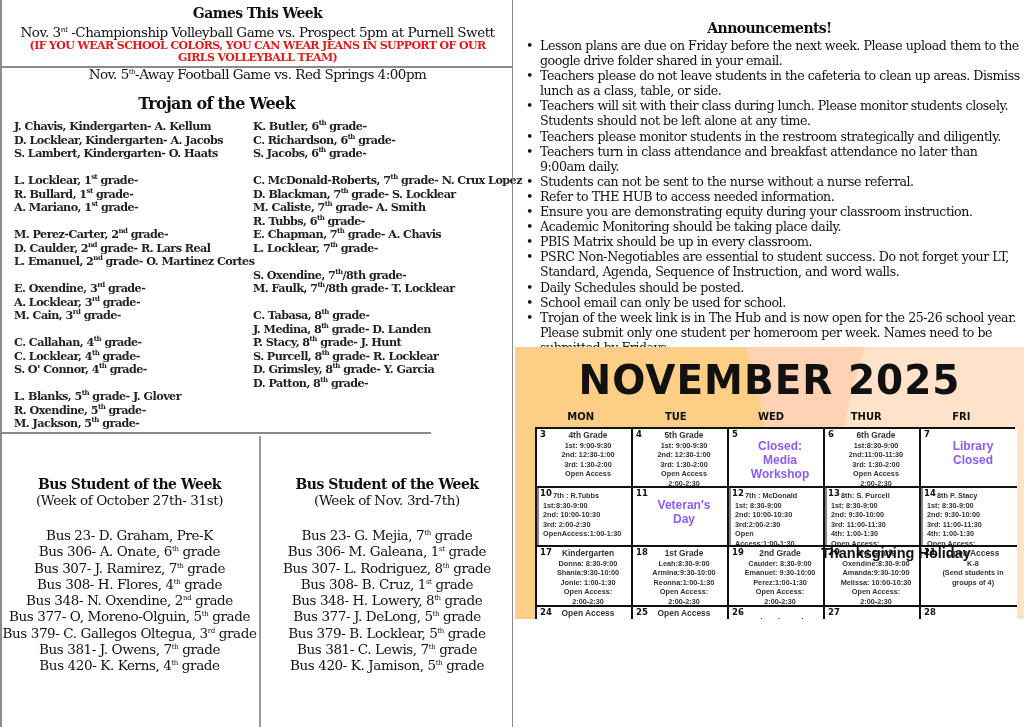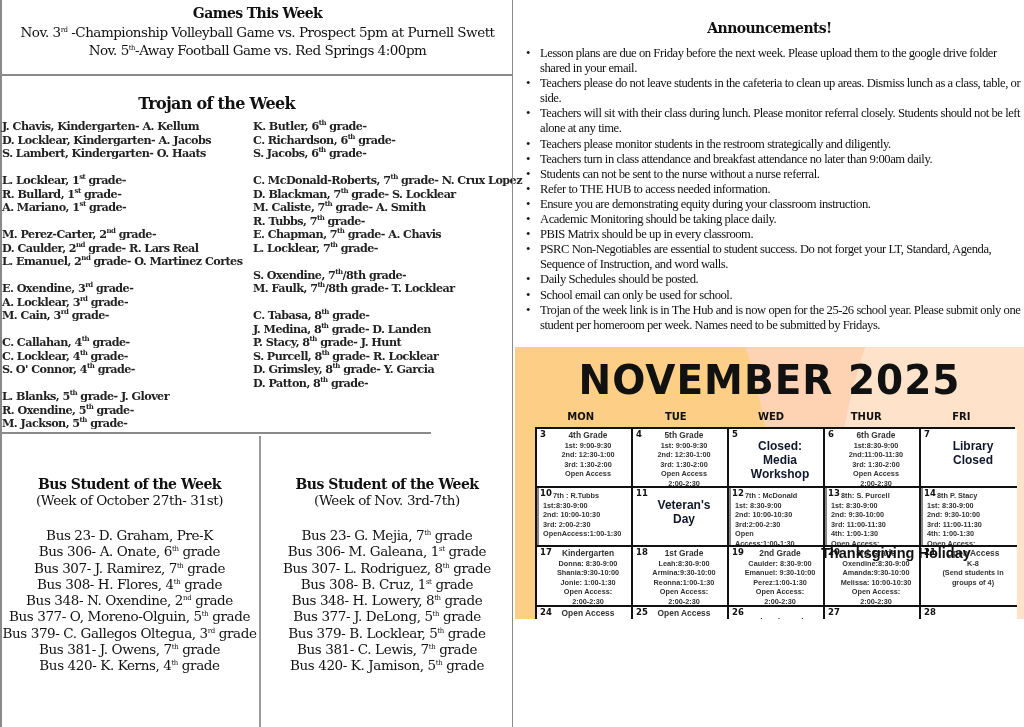--- a/index.html
+++ b/index.html
@@ -3,46 +3,46 @@
 <meta charset="utf-8">
 <style>
   * { box-sizing: border-box; margin: 0; padding: 0; }
   html, body { width: 1024px; height: 727px; overflow: hidden; background: #ffffff; }
   body { position: relative; font-family: "DejaVu Serif", "Liberation Serif", serif; color: #111; }
 
   
   .left { position: absolute; left: 0; top: 0; width: 513px; height: 727px; border-left: 2px solid #8a8a8a; }
   .left::after { content: ""; position: absolute; right: 0; top: 0; width: 1px; height: 727px; background: #8a8a8a; }
 
-  .games { position: absolute; left: 0; top: 0; width: 511px; height: 76px; text-align: center; border-bottom: 2px solid #8a8a8a; }
+  .games { position: absolute; left: 0; top: 0; width: 511px; height: 68px; text-align: center; border-bottom: 2px solid #8a8a8a; }
   .games h2 { font-family: "DejaVu Serif", serif; font-weight: bold; font-size: 14px; letter-spacing: -0.6px; margin-top: 4px; line-height: 18px; }
   .games .line { font-size: 13.5px; letter-spacing: -0.5px; line-height: 16px; margin-top: 2px; }
   .games .red { color: #e01a1a; font-weight: bold; font-size: 11px; letter-spacing: -0.6px; line-height: 12px; padding: 0 8px; }
   sup { font-size: 7px; vertical-align: super; line-height: 0; }
 
   .trojan { position: absolute; left: 0; top: 90px; width: 429px; height: 344px; border-bottom: 2px solid #8a8a8a; }
   .trojan h2 { text-align: center; font-size: 16px; font-weight: bold; letter-spacing: -0.7px; margin-top: 4px; line-height: 20px; }
   .tcol { position: absolute; top: 30px; font-size: 11.2px; font-weight: bold; letter-spacing: -0.55px; line-height: 13.5px; color: #222; }
-  .tcol.a { left: 0; }
+  .tcol.a { left: 12px; }
   .tcol.b { left: 251px; }
   .tcol .gap { height: 13.5px; }
   .tcol .row { white-space: nowrap; }
 
   .bus { position: absolute; top: 436px; width: 255px; height: 291px; text-align: center; }
   .bus.a { left: 0; }
   .bus.b { left: 257px; width: 254px; border-left: 2px solid #9a9a9a; }
   .bus h3 { margin-top: 40px; font-size: 14px; font-weight: bold; letter-spacing: -0.5px; line-height: 16px; }
   .bus .sub { font-size: 13.5px; letter-spacing: -0.4px; line-height: 16px; }
   .bus ul { list-style: none; margin-top: 19px; }
   .bus li { font-size: 13.5px; letter-spacing: -0.4px; line-height: 16.3px; white-space: nowrap; }
 
   
   .announce { position: absolute; left: 515px; top: 0; width: 509px; height: 345px; }
   .announce h2 { text-align: center; font-size: 14px; font-weight: bold; letter-spacing: -0.6px; margin-top: 19px; line-height: 18px; }
-  .announce ul { list-style: none; margin-top: 9px; padding-left: 9px; font-family: Liberation Serif, serif; }
+  .announce ul { list-style: none; margin-top: 1px; padding-left: 9px; }
   .announce li { position: relative; padding-left: 16px; font-size: 12.6px; letter-spacing: -0.45px; line-height: 15.1px; }
   .announce li::before { content: "•"; position: absolute; left: 2px; top: 0; }
 
   .calendar { position: absolute; left: 515px; top: 347px; width: 509px; height: 272px; overflow: hidden;
     background: linear-gradient(90deg, #fdca7a 0 64px, #fdca7a 64px); }
   .cal-bg1 { position: absolute; left: 0; top: 0; width: 509px; height: 380px; background: #fde2c8; }
   .cal-bg2 { position: absolute; left: -300px; top: -250px; width: 560px; height: 900px; border-radius: 50%; background: #fdcf86; }
   .cal-bg3 { position: absolute; left: 190px; top: -220px; width: 560px; height: 900px; border-radius: 50%; background: #fdd3b3; }
   .cal-bg4 { position: absolute; left: 315px; top: -220px; width: 500px; height: 900px; border-radius: 50%; background: #fee2ca; }
   .cal-title { position: absolute; left: 0; width: 509px; top: 10px; text-align: center; font-family: "DejaVu Sans", sans-serif; font-weight: bold; font-size: 39px; letter-spacing: 1px; color: #111; transform: scaleY(1.05); }
@@ -50,32 +50,33 @@
   .days span { flex: 1; text-align: center; font-family: "DejaVu Sans", sans-serif; font-weight: bold; font-size: 10px; color: #111; }
   .grid { position: absolute; left: 20px; top: 80px; width: 480px; height: 300px; display: grid;
     grid-template-columns: 96px 96px 96px 96px 96px; grid-template-rows: 59px 59px 60px 60px 62px;
     background: #fff; border: 2px solid #111; }
   .cell { position: relative; border-right: 2px solid #111; border-bottom: 2px solid #111; font-family: "Liberation Sans", sans-serif; font-size: 7.3px; line-height: 9.6px; color: #333; text-align: center; overflow: hidden; background: #fff; }
   .cell:nth-child(5n) { border-right: none; }
   .cell .num { position: absolute; left: 3px; top: 1px; font-family: "DejaVu Sans", sans-serif; font-weight: bold; font-size: 8.5px; color: #111; }
   .cell .body { padding-top: 2px; padding-left: 8px; font-weight: bold; }
   .cell .body.left { text-align: left; padding-left: 4px; }
   .cell .head { font-size: 8.4px; }
-  .cell .big { font-size: 12px; line-height: 14px; color: #0f172a; padding-top: 8px; font-weight: bold; }
+  .cell .big { font-size: 12px; line-height: 14px; color: #8b5cf6; padding-top: 8px; font-weight: bold; }
   .cell .mid { font-size: 8.5px; line-height: 11px; padding-top: 8px; }
   .thanks { position: absolute; left: 306px; top: 198px; font-family: "Liberation Sans", sans-serif; font-weight: bold; font-size: 14.5px; color: #111; z-index: 5; white-space: nowrap; }
   .turkey { position: absolute; left: 353px; top: 282px; width: 64px; height: 80px; z-index: 6; }
 </style>
 </head>
 <body>
 
 <div class="left">
   <section class="games">
     <h2>Games This Week</h2>
     <div class="line"><span>Nov. 3</span><sup>rd</sup><span> -Championship Volleyball Game vs. Prospect 5pm at Purnell Swett</span></div>
+    <div class="red">(IF YOU WEAR SCHOOL COLORS, YOU CAN WEAR JEANS IN SUPPORT OF OUR GIRLS VOLLEYBALL TEAM)</div>
     <div class="line"><span>Nov. 5</span><sup>th</sup><span>-Away Football Game vs. Red Springs 4:00pm</span></div>
   </section>
 
   <section class="trojan">
     <h2>Trojan of the Week</h2>
     <div class="tcol a" id="tcol-a">
         <div class="row"><span>J. Chavis, Kindergarten</span><sup></sup><span>- A. Kellum</span></div>
         <div class="row"><span>D. Locklear, Kindergarten</span><sup></sup><span>- A. Jacobs</span></div>
         <div class="row"><span>S. Lambert, Kindergarten</span><sup></sup><span>- O. Haats</span></div>
         <div class="gap"></div>
@@ -100,21 +101,21 @@
         <div class="row"><span>M. Jackson, 5</span><sup>th</sup><span> grade-</span></div>
       </div>
     <div class="tcol b" id="tcol-b">
         <div class="row"><span>K. Butler, 6</span><sup>th</sup><span> grade-</span></div>
         <div class="row"><span>C. Richardson, 6</span><sup>th</sup><span> grade-</span></div>
         <div class="row"><span>S. Jacobs, 6</span><sup>th</sup><span> grade-</span></div>
         <div class="gap"></div>
         <div class="row"><span>C. McDonald-Roberts, 7</span><sup>th</sup><span> grade- N. Crux Lopez</span></div>
         <div class="row"><span>D. Blackman, 7</span><sup>th</sup><span> grade- S. Locklear</span></div>
         <div class="row"><span>M. Caliste, 7</span><sup>th</sup><span> grade- A. Smith</span></div>
-        <div class="row"><span>R. Tubbs, 7</span><sup>th</sup><span> grade-</span></div>
+        <div class="row"><span>R. Tubbs, 6</span><sup>th</sup><span> grade-</span></div>
         <div class="row"><span>E. Chapman, 7</span><sup>th</sup><span> grade- A. Chavis</span></div>
         <div class="row"><span>L. Locklear, 7</span><sup>th</sup><span> grade-</span></div>
         <div class="gap"></div>
         <div class="row"><span>S. Oxendine, 7</span><sup>th</sup><span>/8th grade-</span></div>
         <div class="row"><span>M. Faulk, 7</span><sup>th</sup><span>/8th grade- T. Locklear</span></div>
         <div class="gap"></div>
         <div class="row"><span>C. Tabasa, 8</span><sup>th</sup><span> grade-</span></div>
         <div class="row"><span>J. Medina, 8</span><sup>th</sup><span> grade- D. Landen</span></div>
         <div class="row"><span>P. Stacy, 8</span><sup>th</sup><span> grade- J. Hunt</span></div>
         <div class="row"><span>S. Purcell, 8</span><sup>th</sup><span> grade- R. Locklear</span></div>
@@ -154,21 +155,21 @@
         <li><span>Bus 420- K. Jamison, 5</span><sup>th</sup><span> grade</span></li>
       </ul>
   </section>
 </div>
 
 <section class="announce">
   <h2>Announcements!</h2>
   <ul id="ann-list">
       <li>Lesson plans are due on Friday before the next week. Please upload them to the google drive folder shared in your email.</li>
       <li>Teachers please do not leave students in the cafeteria to clean up areas. Dismiss lunch as a class, table, or side.</li>
-      <li>Teachers will sit with their class during lunch. Please monitor referral closely. Students should not be left alone at any time.</li>
+      <li>Teachers will sit with their class during lunch. Please monitor students closely. Students should not be left alone at any time.</li>
       <li>Teachers please monitor students in the restroom strategically and diligently.</li>
       <li>Teachers turn in class attendance and breakfast attendance no later than 9:00am daily.</li>
       <li>Students can not be sent to the nurse without a nurse referral.</li>
       <li>Refer to THE HUB to access needed information.</li>
       <li>Ensure you are demonstrating equity during your classroom instruction.</li>
       <li>Academic Monitoring should be taking place daily.</li>
       <li>PBIS Matrix should be up in every classroom.</li>
       <li>PSRC Non-Negotiables are essential to student success. Do not forget your LT, Standard, Agenda, Sequence of Instruction, and word walls.</li>
       <li>Daily Schedules should be posted.</li>
       <li>School email can only be used for school.</li>

